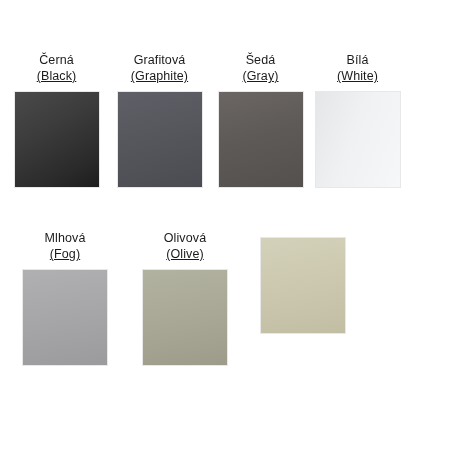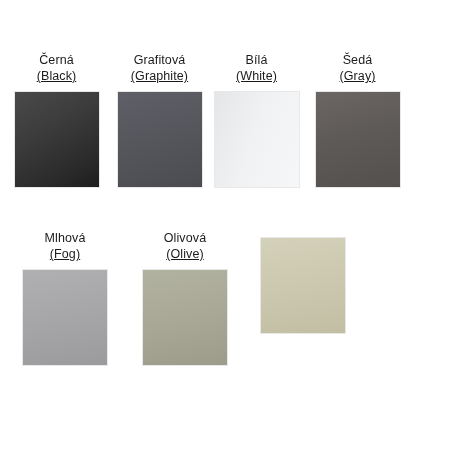--- a/index.html
+++ b/index.html
@@ -108,34 +108,34 @@
     </div>
 
     <div class="swatch-cell col-2">
       <div class="swatch-label">
         <span class="name-cs">Grafitová</span>
         <span class="name-en">(Graphite)</span>
       </div>
       <div class="swatch-chip chip-graphite"></div>
     </div>
 
+    <div class="swatch-cell col-3">
+      <div class="swatch-label">
+        <span class="name-cs">Šedá</span>
+        <span class="name-en">(Gray)</span>
+      </div>
+      <div class="swatch-chip chip-gray"></div>
+    </div>
+
     <div class="swatch-cell col-4">
       <div class="swatch-label">
         <span class="name-cs">Bílá</span>
         <span class="name-en">(White)</span>
       </div>
       <div class="swatch-chip chip-white"></div>
-    </div>
-
-    <div class="swatch-cell col-3">
-      <div class="swatch-label">
-        <span class="name-cs">Šedá</span>
-        <span class="name-en">(Gray)</span>
-      </div>
-      <div class="swatch-chip chip-gray"></div>
     </div>
 
   </div>
 
   <div class="swatch-row row-2">
 
     <div class="swatch-cell col-1">
       <div class="swatch-label">
         <span class="name-cs">Mlhová</span>
         <span class="name-en">(Fog)</span>

